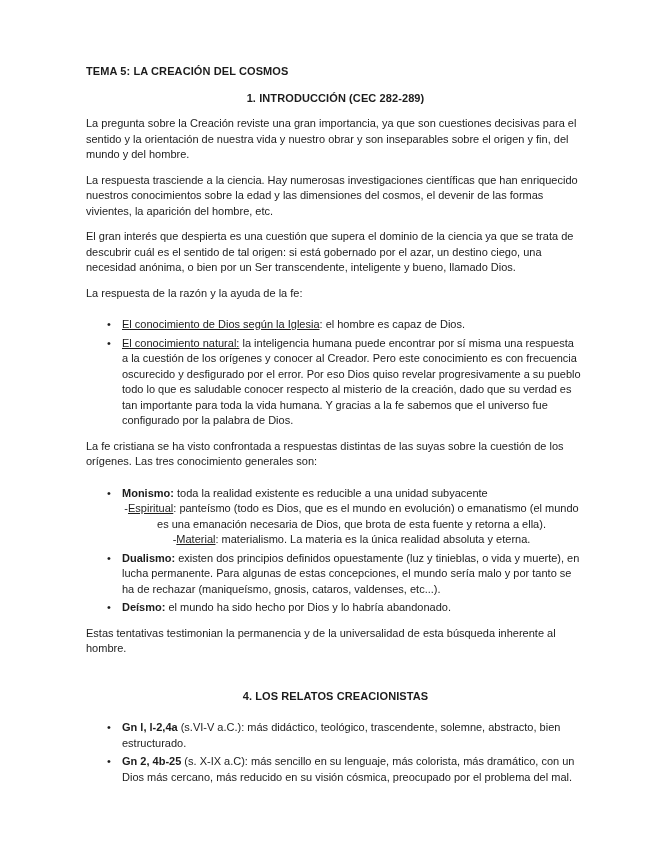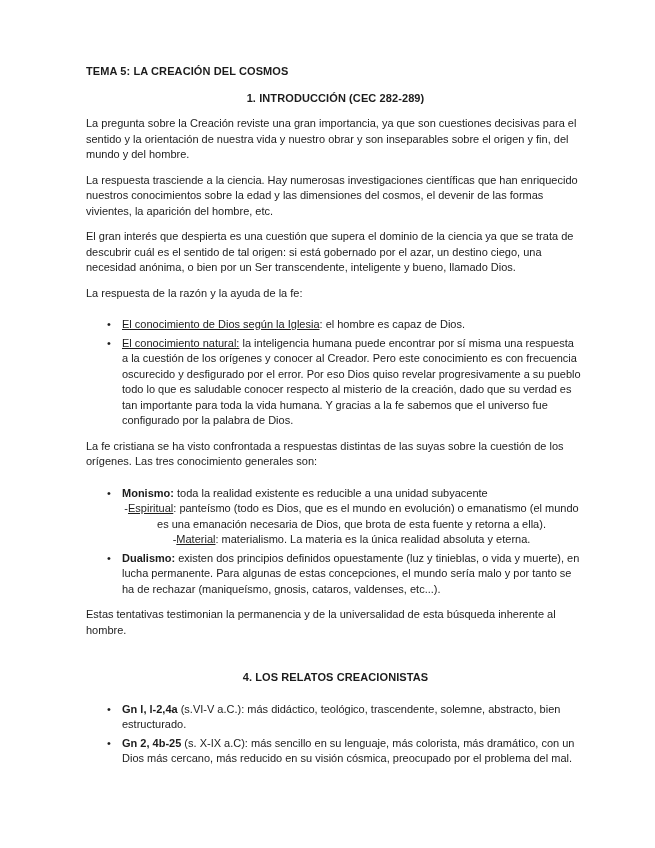--- a/index.html
+++ b/index.html
@@ -69,20 +69,21 @@
   </ul>
 
   <p>La fe cristiana se ha visto confrontada a respuestas distintas de las suyas sobre la cuestión de los orígenes. Las tres conocimiento generales son:</p>
 
   <ul>
     <li><span class="b">Monismo:</span><span> toda la realidad existente es reducible a una unidad subyacente</span>
       <div class="subline"><span>-</span><span class="u">Espiritual</span><span>: panteísmo (todo es Dios, que es el mundo en evolución) o emanatismo (el mundo es una emanación necesaria de Dios, que brota de esta fuente y retorna a ella).</span></div>
       <div class="subline"><span>-</span><span class="u">Material</span><span>: materialismo. La materia es la única realidad absoluta y eterna.</span></div>
     </li>
     <li><span class="b">Dualismo:</span><span> existen dos principios definidos opuestamente (luz y tinieblas, o vida y muerte), en lucha permanente. Para algunas de estas concepciones, el mundo sería malo y por tanto se ha de rechazar (maniqueísmo, gnosis, cataros, valdenses, etc...).</span></li>
+    <li><span class="b">Deísmo:</span><span> el mundo ha sido hecho por Dios y lo habría abandonado.</span></li>
   </ul>
 
   <p>Estas tentativas testimonian la permanencia y de la universalidad de esta búsqueda inherente al hombre.</p>
 
   <h2 class="spaced-top">4. LOS RELATOS CREACIONISTAS</h2>
 
 
   <ul>
     <li><span class="b">Gn l, l-2,4a</span><span> (s.VI-V a.C.): más didáctico, teológico, trascendente, solemne, abstracto, bien estructurado.</span></li>
     <li><span class="b">Gn 2, 4b-25</span><span> (s. X-IX a.C): más sencillo en su lenguaje, más colorista, más dramático, con un Dios más cercano, más reducido en su visión cósmica, preocupado por el problema del mal.</span></li>

